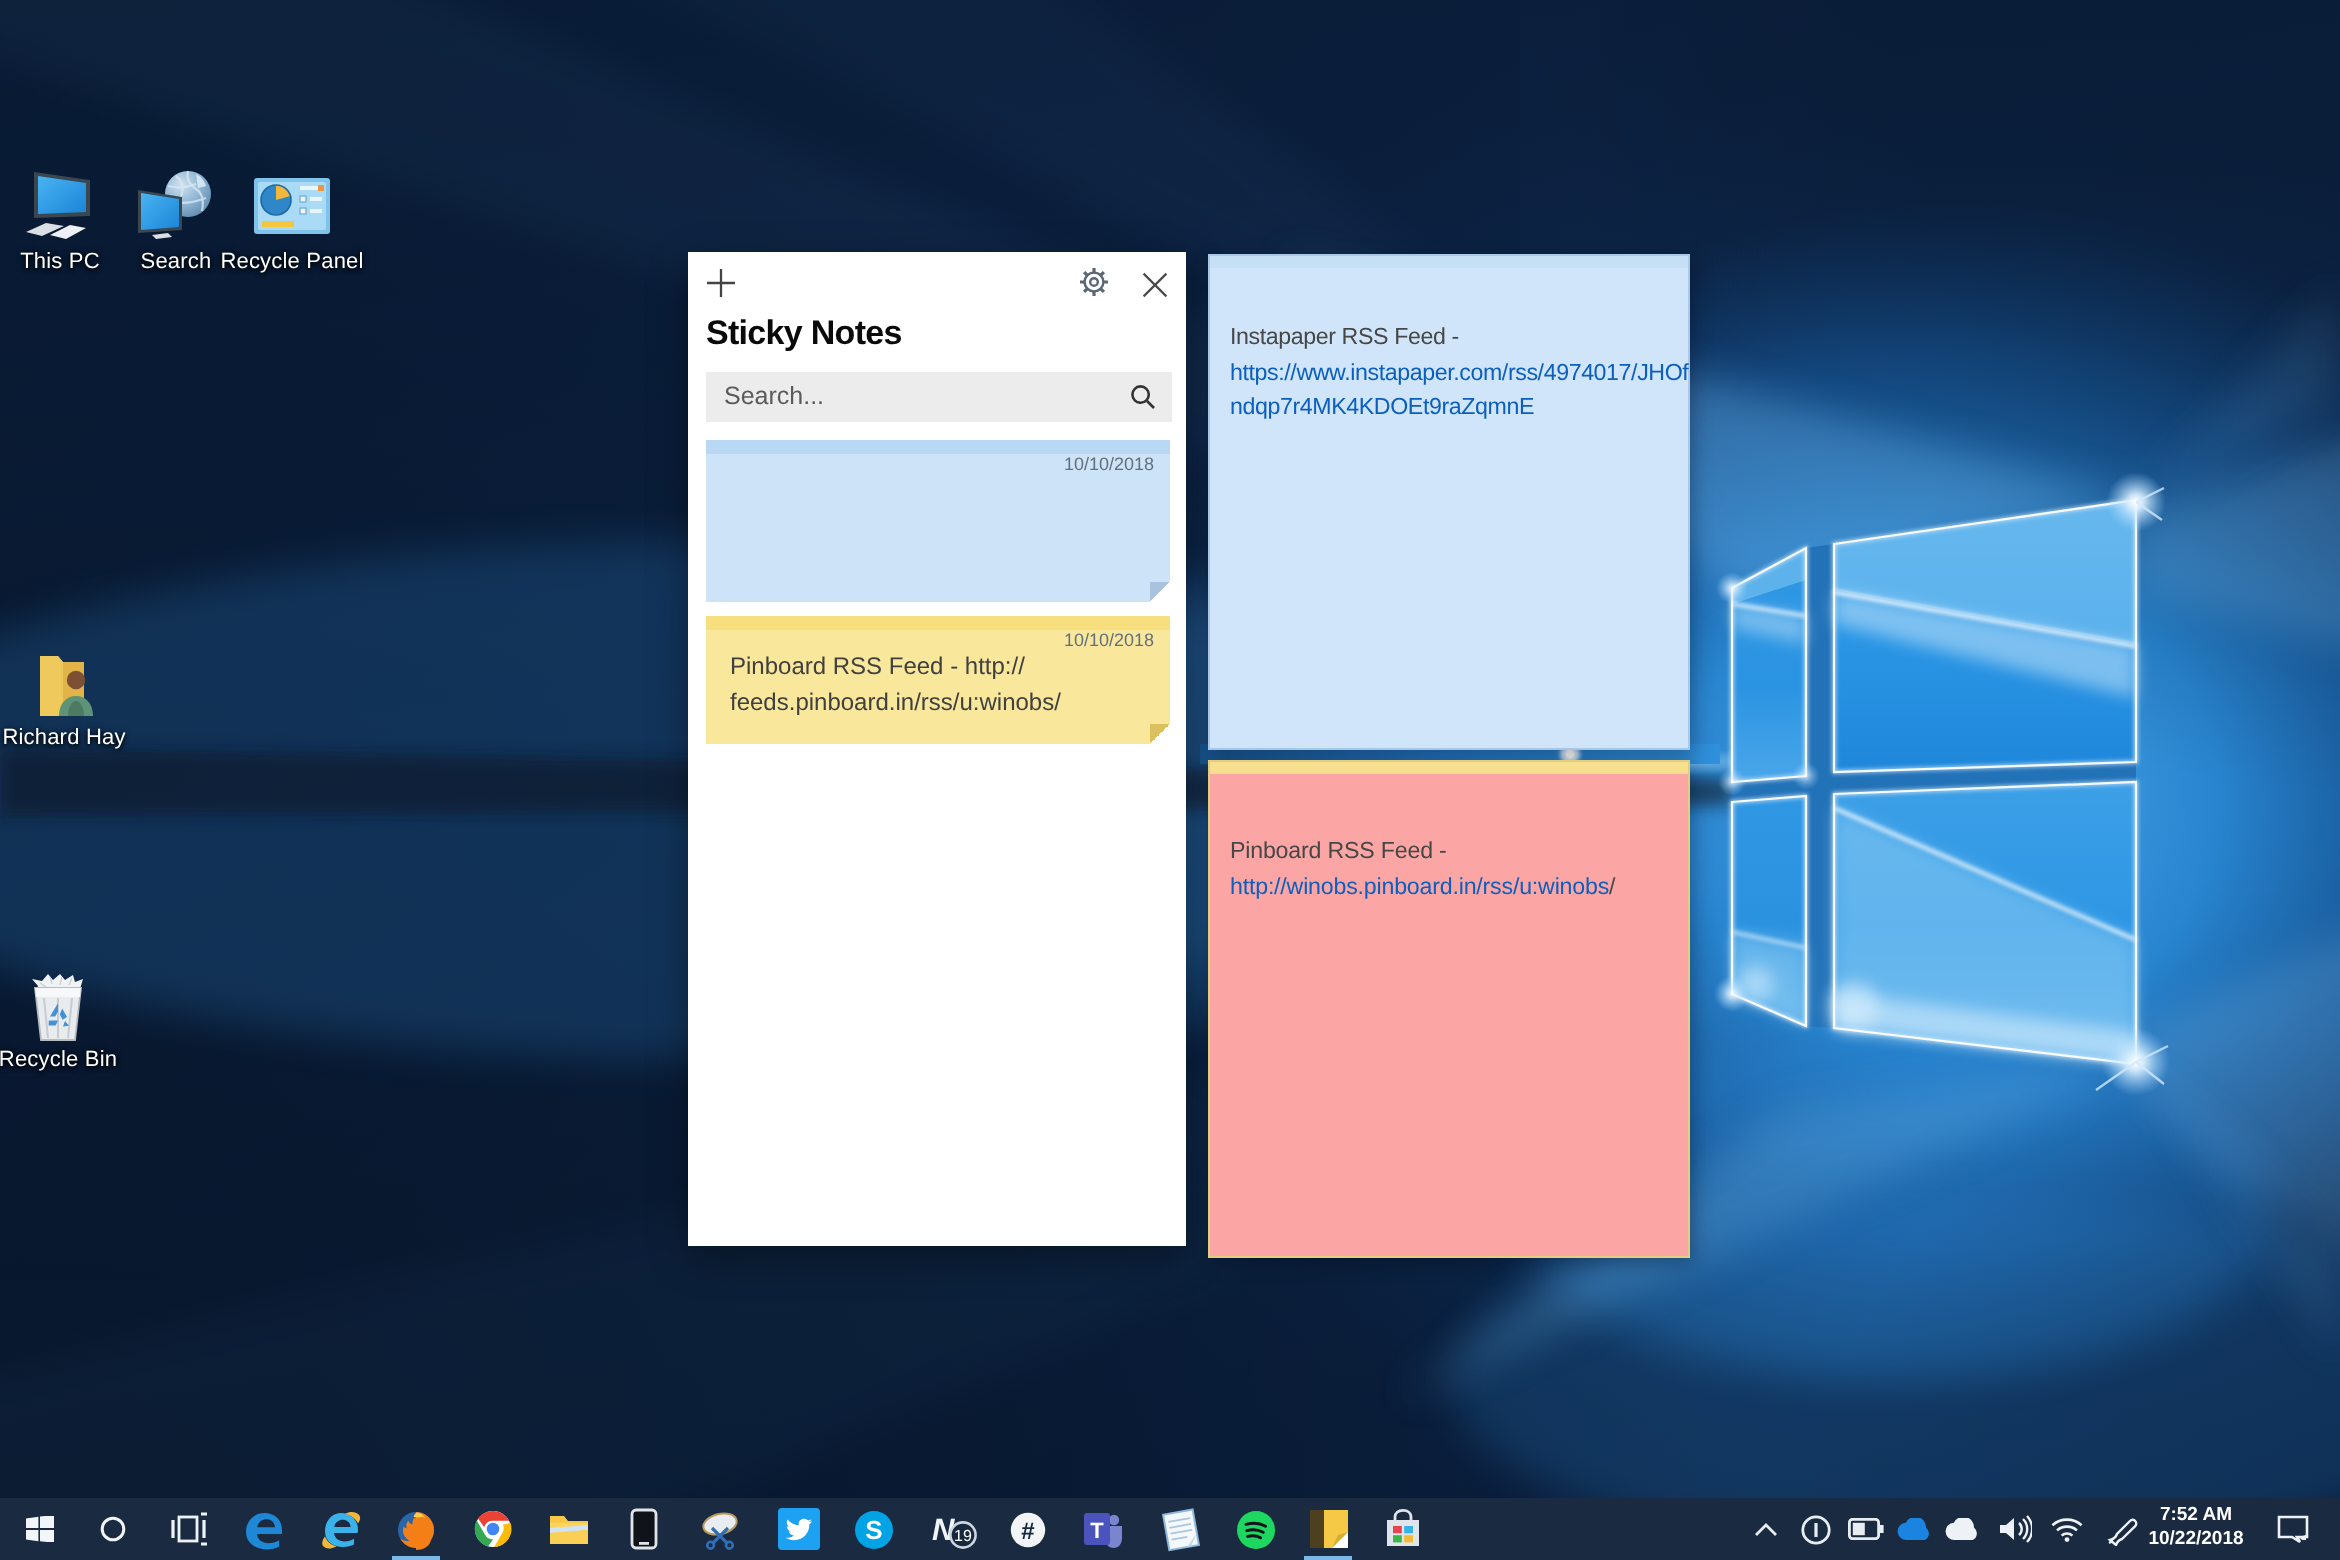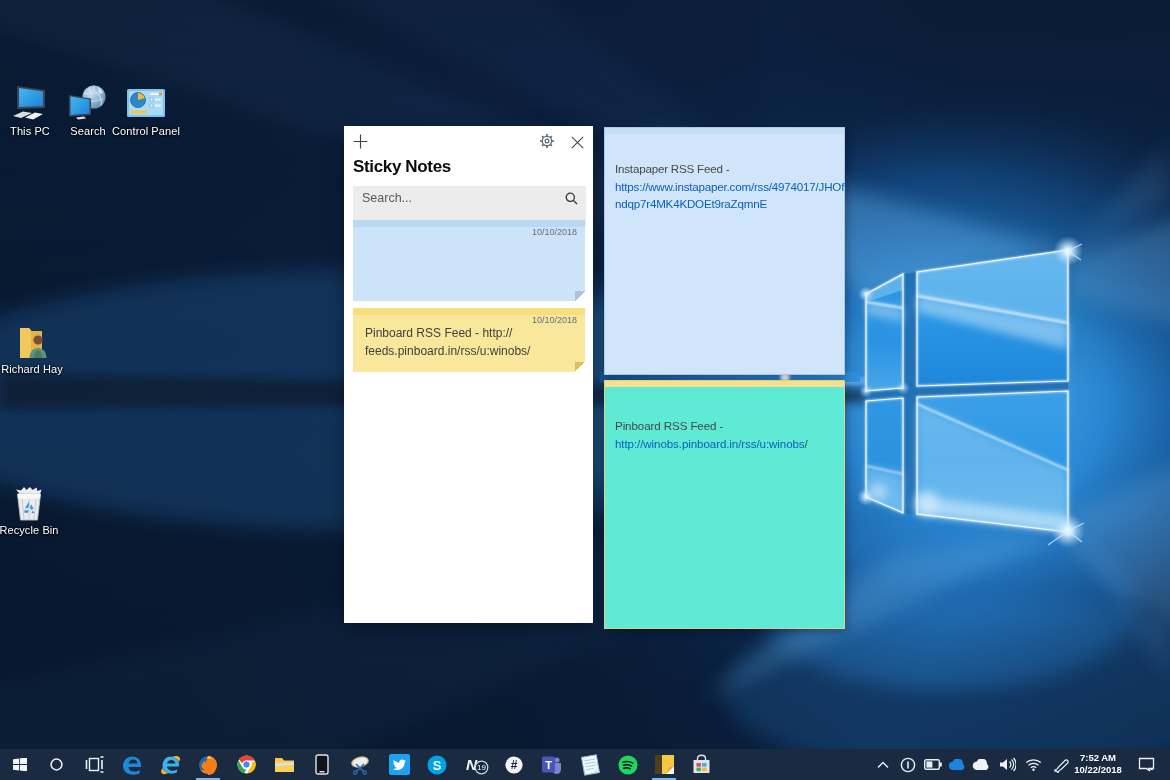--- a/index.html
+++ b/index.html
@@ -8,21 +8,21 @@
   .abs{position:absolute;}
   
   .dicon{position:absolute;width:72px;text-align:center;color:#fff;font-size:11px;}
   .dicon .lab{margin-top:3px;text-shadow:0 1px 2px rgba(0,0,0,.9),0 0 3px rgba(0,0,0,.8);letter-spacing:.1px;}
   .dicon svg{display:block;margin:0 auto;}
   
   #snwin{position:absolute;left:344px;top:126px;width:249px;height:497px;background:#fff;
          box-shadow:0 6px 18px rgba(0,0,0,.35);}
   #snwin .topbar{position:absolute;left:0;top:0;right:0;height:30px;}
   #sntitle{position:absolute;left:9px;top:31px;font-size:17px;font-weight:bold;color:#0a0a0a;letter-spacing:-0.35px;}
-  #snsearch{position:absolute;left:9px;top:60px;width:233px;height:40px;background:#ececec;}
+  #snsearch{position:absolute;left:9px;top:60px;width:233px;height:25px;background:#ececec;}
   #snsearch .ph{position:absolute;left:9px;top:5px;font-size:12.5px;color:#5a5a5a;}
   .card{position:absolute;left:9px;width:232px;}
   .card .date{position:absolute;right:8px;top:6.5px;font-size:9px;color:#62707c;}
   .card .body{position:absolute;left:12px;top:17px;right:8px;font-size:12px;line-height:17.5px;color:#404040;}
   .fold{position:absolute;right:0;bottom:0;width:10px;height:10px;}
   
   .bignote{position:absolute;width:241px;box-shadow:2px 3px 9px rgba(0,0,20,.3);}
   .bignote .txt{position:absolute;left:10px;top:30px;right:4px;font-size:11.6px;line-height:17.5px;color:#474747;letter-spacing:-0.1px;white-space:nowrap;}
   .bignote .lnk{color:#0b5fbe;}
   
@@ -246,21 +246,21 @@
     <path d="M14 16 L14 8.5 A7.5 7.5 0 0 1 21.2 14 Z" fill="#f3b73c"></path>
     <circle cx="14" cy="16" r="7.5" fill="none" stroke="#1b6aa8" stroke-width="0.8"></circle>
     <rect x="26" y="9" width="9" height="2" fill="#eaf5fc"></rect>
     <rect x="26" y="14" width="3" height="3" fill="#eaf5fc" stroke="#6fa8cc" stroke-width="0.6"></rect>
     <rect x="31" y="14.5" width="6" height="2" fill="#eaf5fc"></rect>
     <rect x="26" y="20" width="3" height="3" fill="#eaf5fc" stroke="#6fa8cc" stroke-width="0.6"></rect>
     <rect x="31" y="20.5" width="6" height="2" fill="#eaf5fc"></rect>
     <rect x="7" y="26.5" width="16" height="3" fill="#f3c63e"></rect>
     <rect x="35" y="8.5" width="3" height="3" fill="#f0953c"></rect>
   </svg>
-  <div class="lab">Control Panel</div>
+  <div class="lab">Recycle Panel</div>
 </div>
 <div class="dicon" style="left:-4px;top:326px;">
   <svg width="36" height="34" viewBox="0 0 36 34">
     <path d="M6 2h9l2.5 3H28v27H6z" fill="#d8ab43"></path>
     <polygon points="6,2 15,2 17.5,5 17.5,32 6,32" fill="#f0c95c"></polygon>
     <polygon points="17.5,5 28,5 28,32 17.5,32" fill="#e2b348"></polygon>
     <circle cx="24" cy="14" r="4.6" fill="#7d4f33"></circle>
     <path d="M15.5 32c0-6.5 3.8-10 8.5-10s8.5 3.5 8.5 10z" fill="#5f9377"></path>
     <path d="M20 32c0-4.5 2-7.5 4-7.5s4 3 4 7.5z" fill="#4d7a62"></path>
   </svg>
@@ -320,21 +320,21 @@
     <div class="body">Pinboard RSS Feed - http://<br>feeds.pinboard.in/rss/u:winobs/</div>
     <div class="fold" style="background:linear-gradient(315deg,#fff 50%,#dcc05e 50%);"></div>
   </div>
 </div>
 
 <div class="bignote" style="left:604px;top:127px;height:248px;background:#d0e5f9;border:1px solid #a9c9e6;box-sizing:border-box;">
   <div style="position:absolute;left:0;top:0;right:0;height:6px;background:#c5dff5;"></div>
   <div class="txt" style="top:32px;letter-spacing:-0.2px;">Instapaper RSS Feed -<br>
   <span class="lnk">https://www.instapaper.com/rss/4974017/JHOf<br>ndqp7r4MK4KDOEt9raZqmnE</span></div>
 </div>
-<div class="bignote" style="left:604px;top:380px;height:249px;background:#5eead4;border:1px solid #e4cd7c;box-sizing:border-box;">
+<div class="bignote" style="left:604px;top:380px;height:249px;background:#fca5a5;border:1px solid #e4cd7c;box-sizing:border-box;">
   <div style="position:absolute;left:0;top:0;right:0;height:6px;background:#f6df8e;"></div>
   <div class="txt" style="top:36px;">Pinboard RSS Feed -<br>
   <span class="lnk">http://winobs.pinboard.in/rss/u:winobs</span>/</div>
 </div>
 
 <div id="taskbar">
 
   <div class="tbi" style="left:1px;">
       <svg width="14" height="13" viewBox="0 0 14 13" fill="#f2f6fa">
     <path d="M0 1.2 L6.2 0.4 V6 H0 Z M7 0.3 L14 -0.5 V6 H7 Z M0 7 H6.2 V12.6 L0 11.8 Z M7 7 H14 V13.4 L7 12.6 Z"></path>

